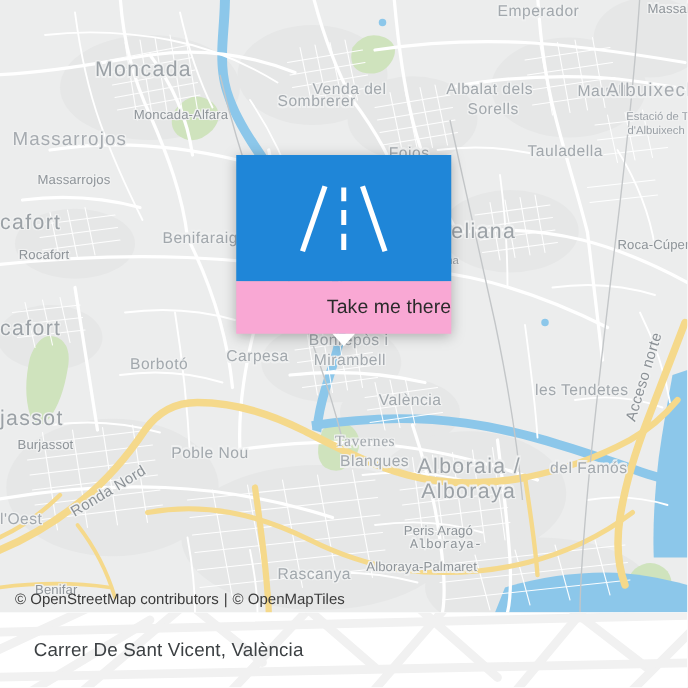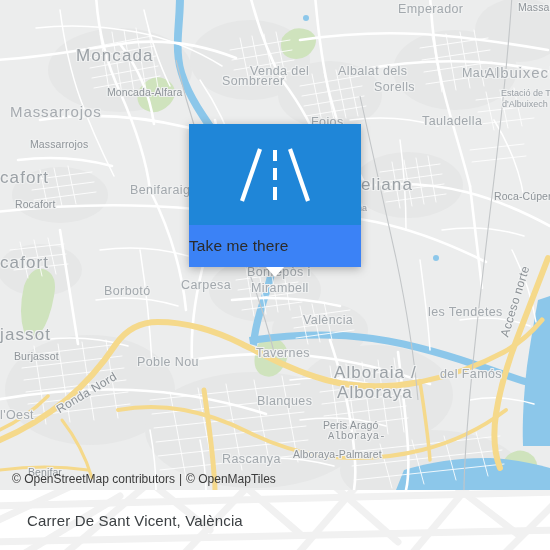--- a/index.html
+++ b/index.html
@@ -97,24 +97,24 @@
     position: absolute;
     left: 0; top: 0;
     width: 172px; height: 101px;
     display: flex;
     align-items: center;
     justify-content: center;
   }
   #popup-footer {
     width: 172px;
     height: 42px;
-    background: #3b82f6;
+    background: #f9a8d4;
     display: flex;
     align-items: center;
-    justify-content: flex-start;
+    justify-content: flex-end;
     position: relative;
   }
   #popup-label {
     font-size: 15.5px;
     color: #2b2b2b;
     letter-spacing: 0.1px;
   }
   #popup-tail {
     position: absolute;
     left: 50%;
@@ -373,21 +373,21 @@
       <path class="rail" d="M176 60 C 188 110, 204 160, 224 208 C 244 256, 262 304, 274 352"></path>
       <path class="rail" d="M360 96 C 372 150, 384 204, 396 258 C 406 306, 414 354, 418 400"></path>
     </svg>
 
     <div id="map-labels">
         <div class="map-label lbl-mid" style="left: 398px; top: 2px;">Emperador</div>
         <div class="map-label lbl-small" style="left: 518px; top: 1px;">Massal</div>
         <div class="map-label lbl-big" style="left: 76px; top: 46px;">Moncada</div>
         <div class="map-label lbl-mid" style="left: 226px; top: 64px; margin-left: 24px;">Venda del</div>
         <div class="map-label lbl-mid" style="left: 222px; top: 74px;">Sombrerer</div>
-        <div class="map-label lbl-mid" style="left: 338px; top: 64px;">Albalat dels</div>
+        <div class="map-label lbl-mid" style="left: 357px; top: 64px;">Albalat dels</div>
         <div class="map-label lbl-mid" style="left: 374px; top: 80px;">Sorells</div>
         <div class="map-label lbl-mid" style="left: 462px; top: 66px;">Mauella</div>
         <div class="map-label lbl-major" style="left: 485px; top: 64px;">Albuixech</div>
         <div class="map-label lbl-small" style="left: 107px; top: 86px;">Moncada-Alfara</div>
         <div class="map-label lbl-major" style="left: 10px; top: 103px;">Massarrojos</div>
         <div class="map-label lbl-tiny" style="left: 501px; top: 88px;">Estació de T</div>
         <div class="map-label lbl-tiny" style="left: 502px; top: 99px;">d'Albuixech</div>
         <div class="map-label lbl-mid" style="left: 311px; top: 115px;">Foios</div>
         <div class="map-label lbl-mid" style="left: 422px; top: 114px;">Tauladella</div>
         <div class="map-label lbl-small" style="left: 30px; top: 138px;">Massarrojos</div>
@@ -401,22 +401,22 @@
         <div class="map-label lbl-mid" style="left: 104px; top: 284px;">Borbotó</div>
         <div class="map-label lbl-mid" style="left: 181px; top: 278px;">Carpesa</div>
         <div class="map-label lbl-mid" style="left: 247px; top: 265px;">Bonrepòs i</div>
         <div class="map-label lbl-mid" style="left: 251px; top: 281px;">Mirambell</div>
         <div class="map-label lbl-mid" style="left: 303px; top: 313px;">València</div>
         <div class="map-label lbl-mid" style="left: 428px; top: 305px;">les Tendetes</div>
         <div class="map-label lbl-mid" style="left: 440px; top: 319px; margin-top: 48px;">del Famós</div>
         <div class="map-label lbl-big" style="left: 0px; top: 325px;">jassot</div>
         <div class="map-label lbl-small" style="left: 14px; top: 350px;">Burjassot</div>
         <div class="map-label lbl-mid" style="left: 137px; top: 355px;">Poble Nou</div>
-        <div class="map-label lbl-mid" style="left: 256px; top: 346px;">Tavernes</div>
-        <div class="map-label lbl-mid" style="left: 257px; top: 362px; margin-top: 32px;">Blanques</div>
+        <div class="map-label lbl-mid" style="left: 268px; top: 346px; font-family: Liberation Serif, serif;">Tavernes</div>
+        <div class="map-label lbl-mid" style="left: 272px; top: 362px;">Blanques</div>
         <div class="map-label lbl-big" style="left: 334px; top: 363px;">Alboraia /</div>
         <div class="map-label lbl-big" style="left: 337px; top: 383px;">Alboraya</div>
         <div class="map-label lbl-mid" style="left: 0px; top: 408px;">l'Oest</div>
         <div class="map-label lbl-small" style="left: 328px; top: 430px; font-family: Liberation Mono, monospace;">Alboraya-</div>
         <div class="map-label lbl-small" style="left: 323px; top: 419px;">Peris Aragó</div>
         <div class="map-label lbl-mid" style="left: 222px; top: 452px;">Rascanya</div>
         <div class="map-label lbl-small" style="left: 293px; top: 448px;">Alboraya-Palmaret</div>
         <div class="map-label lbl-small" style="left: 28px; top: 466px;">Benifar</div>
         <div class="map-label lbl-road" style="left: 58px; top: 404px; transform: rotate(-31deg); transform-origin: left center;">Ronda Nord</div>
         <div class="map-label lbl-road" style="left: 505px; top: 330px; transform: rotate(-73deg); transform-origin: left center;">Acceso norte</div>

